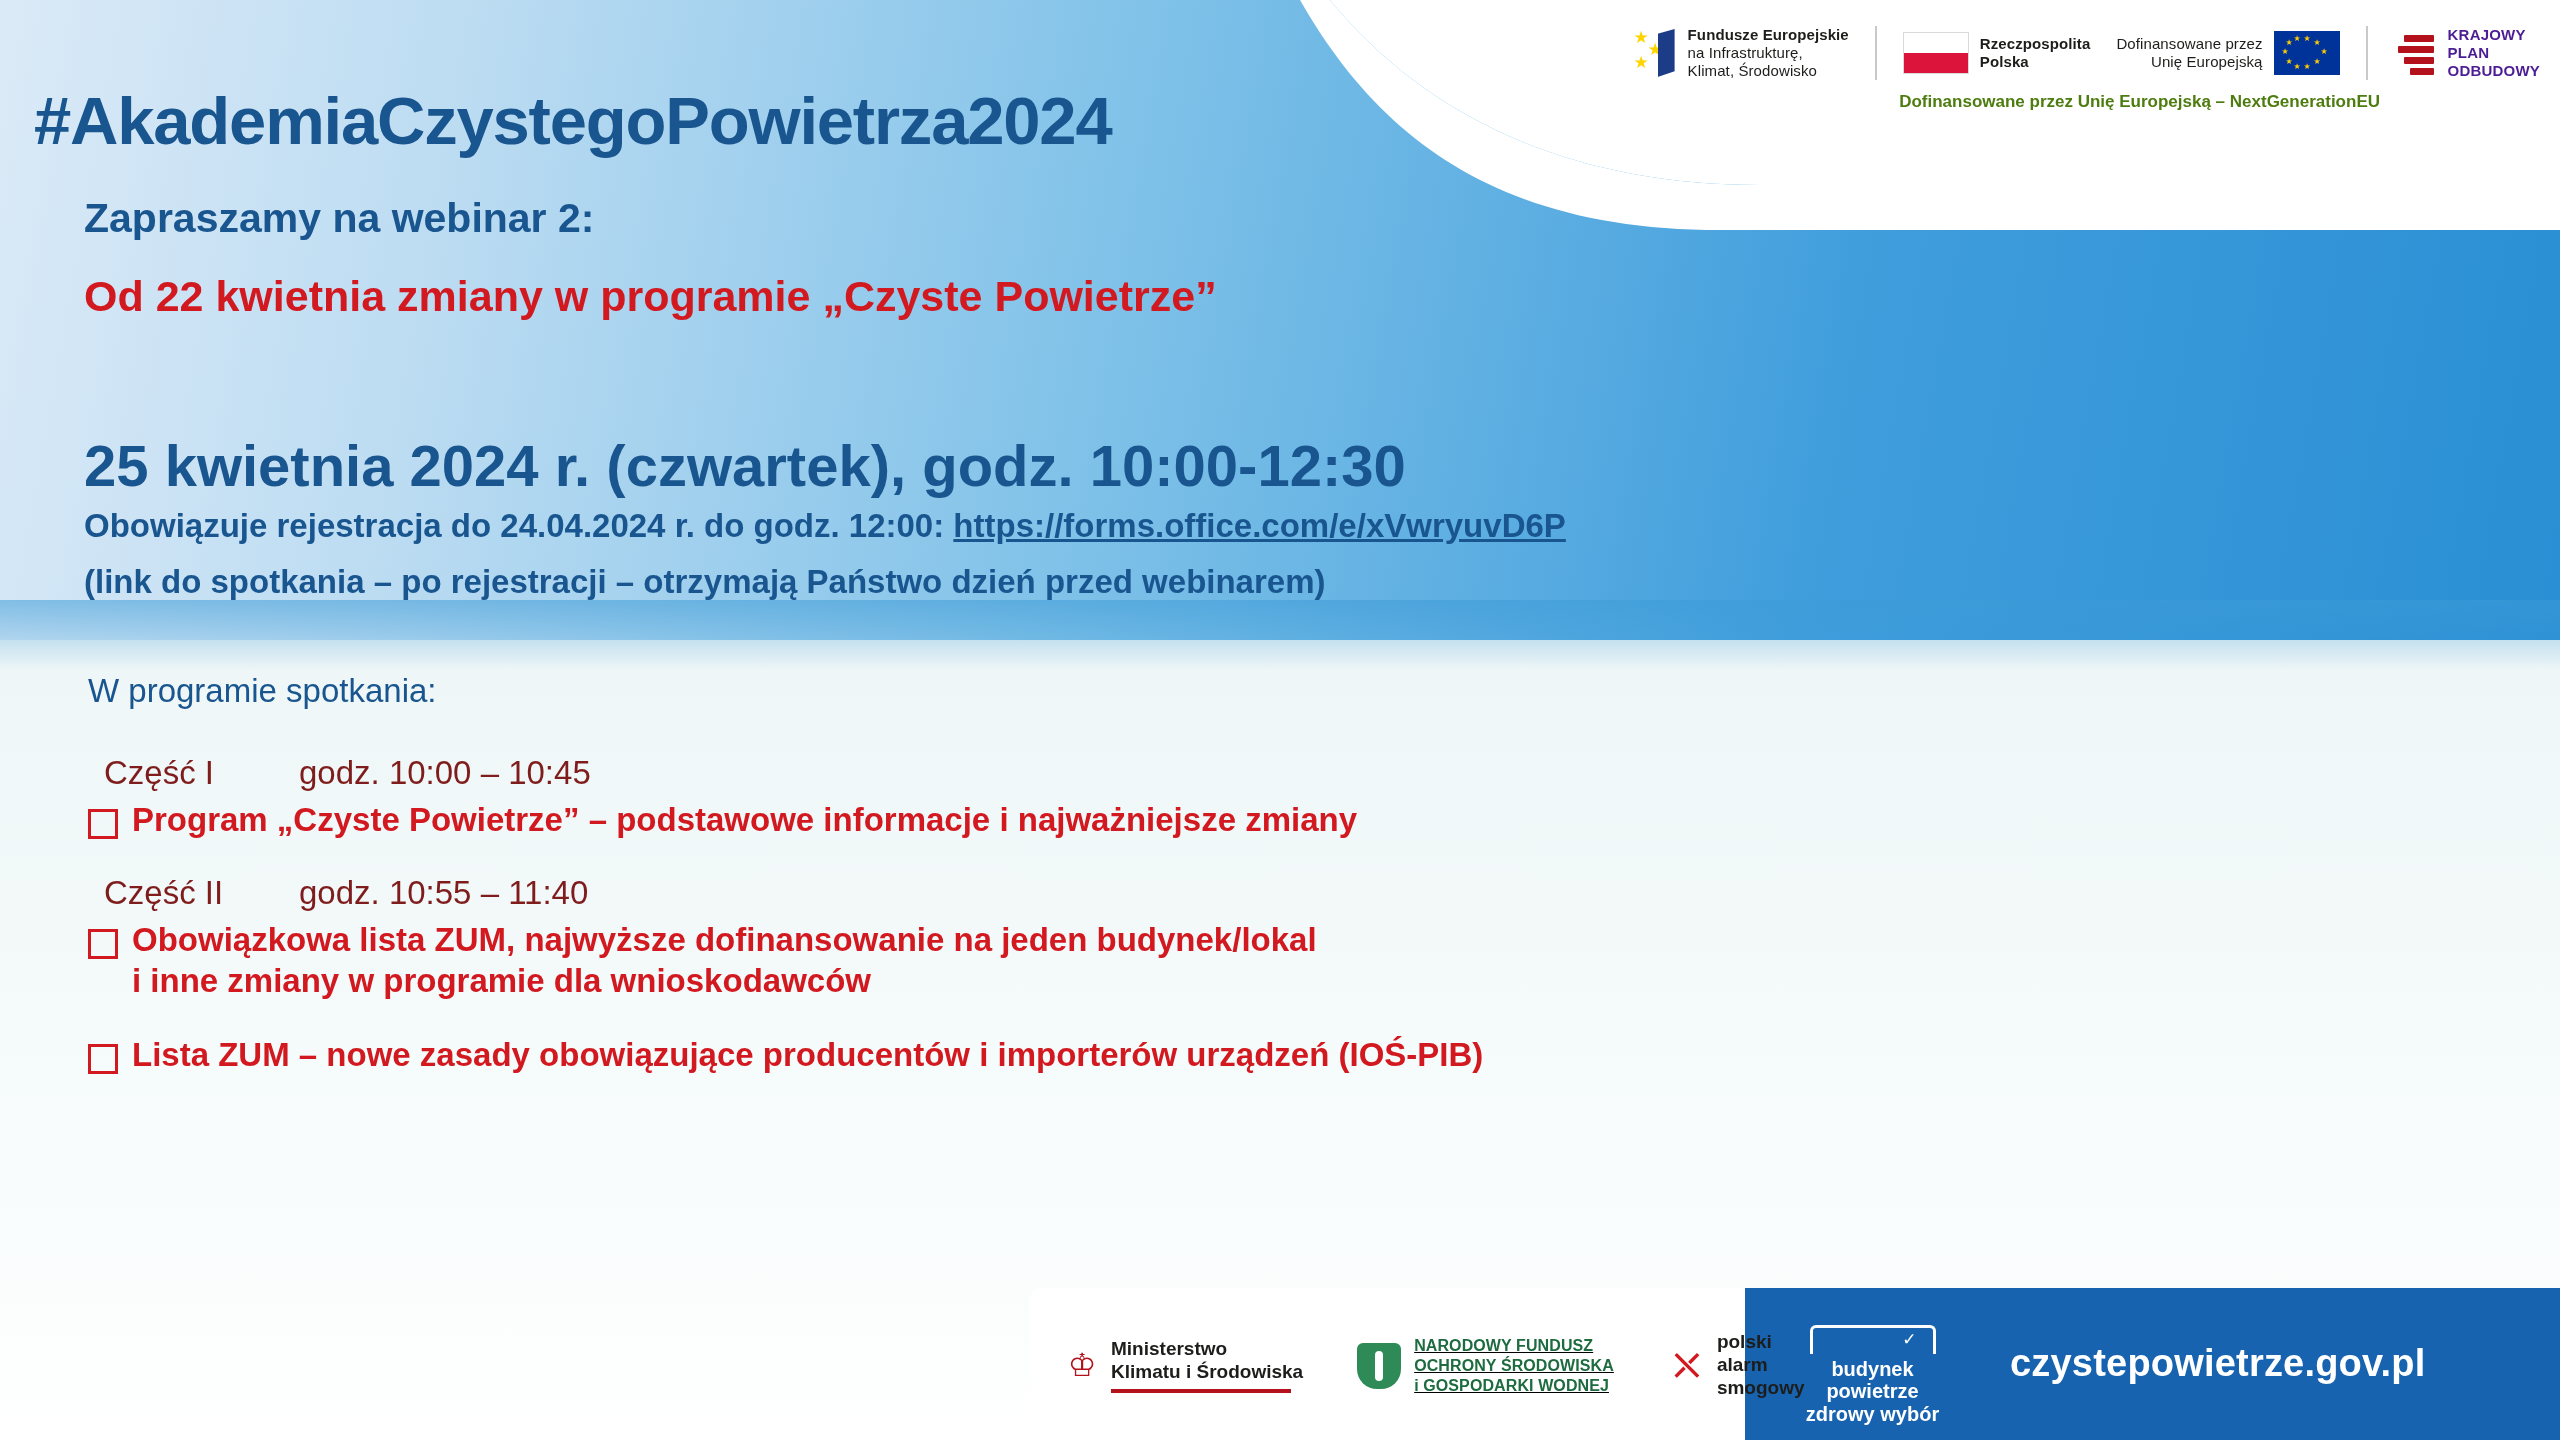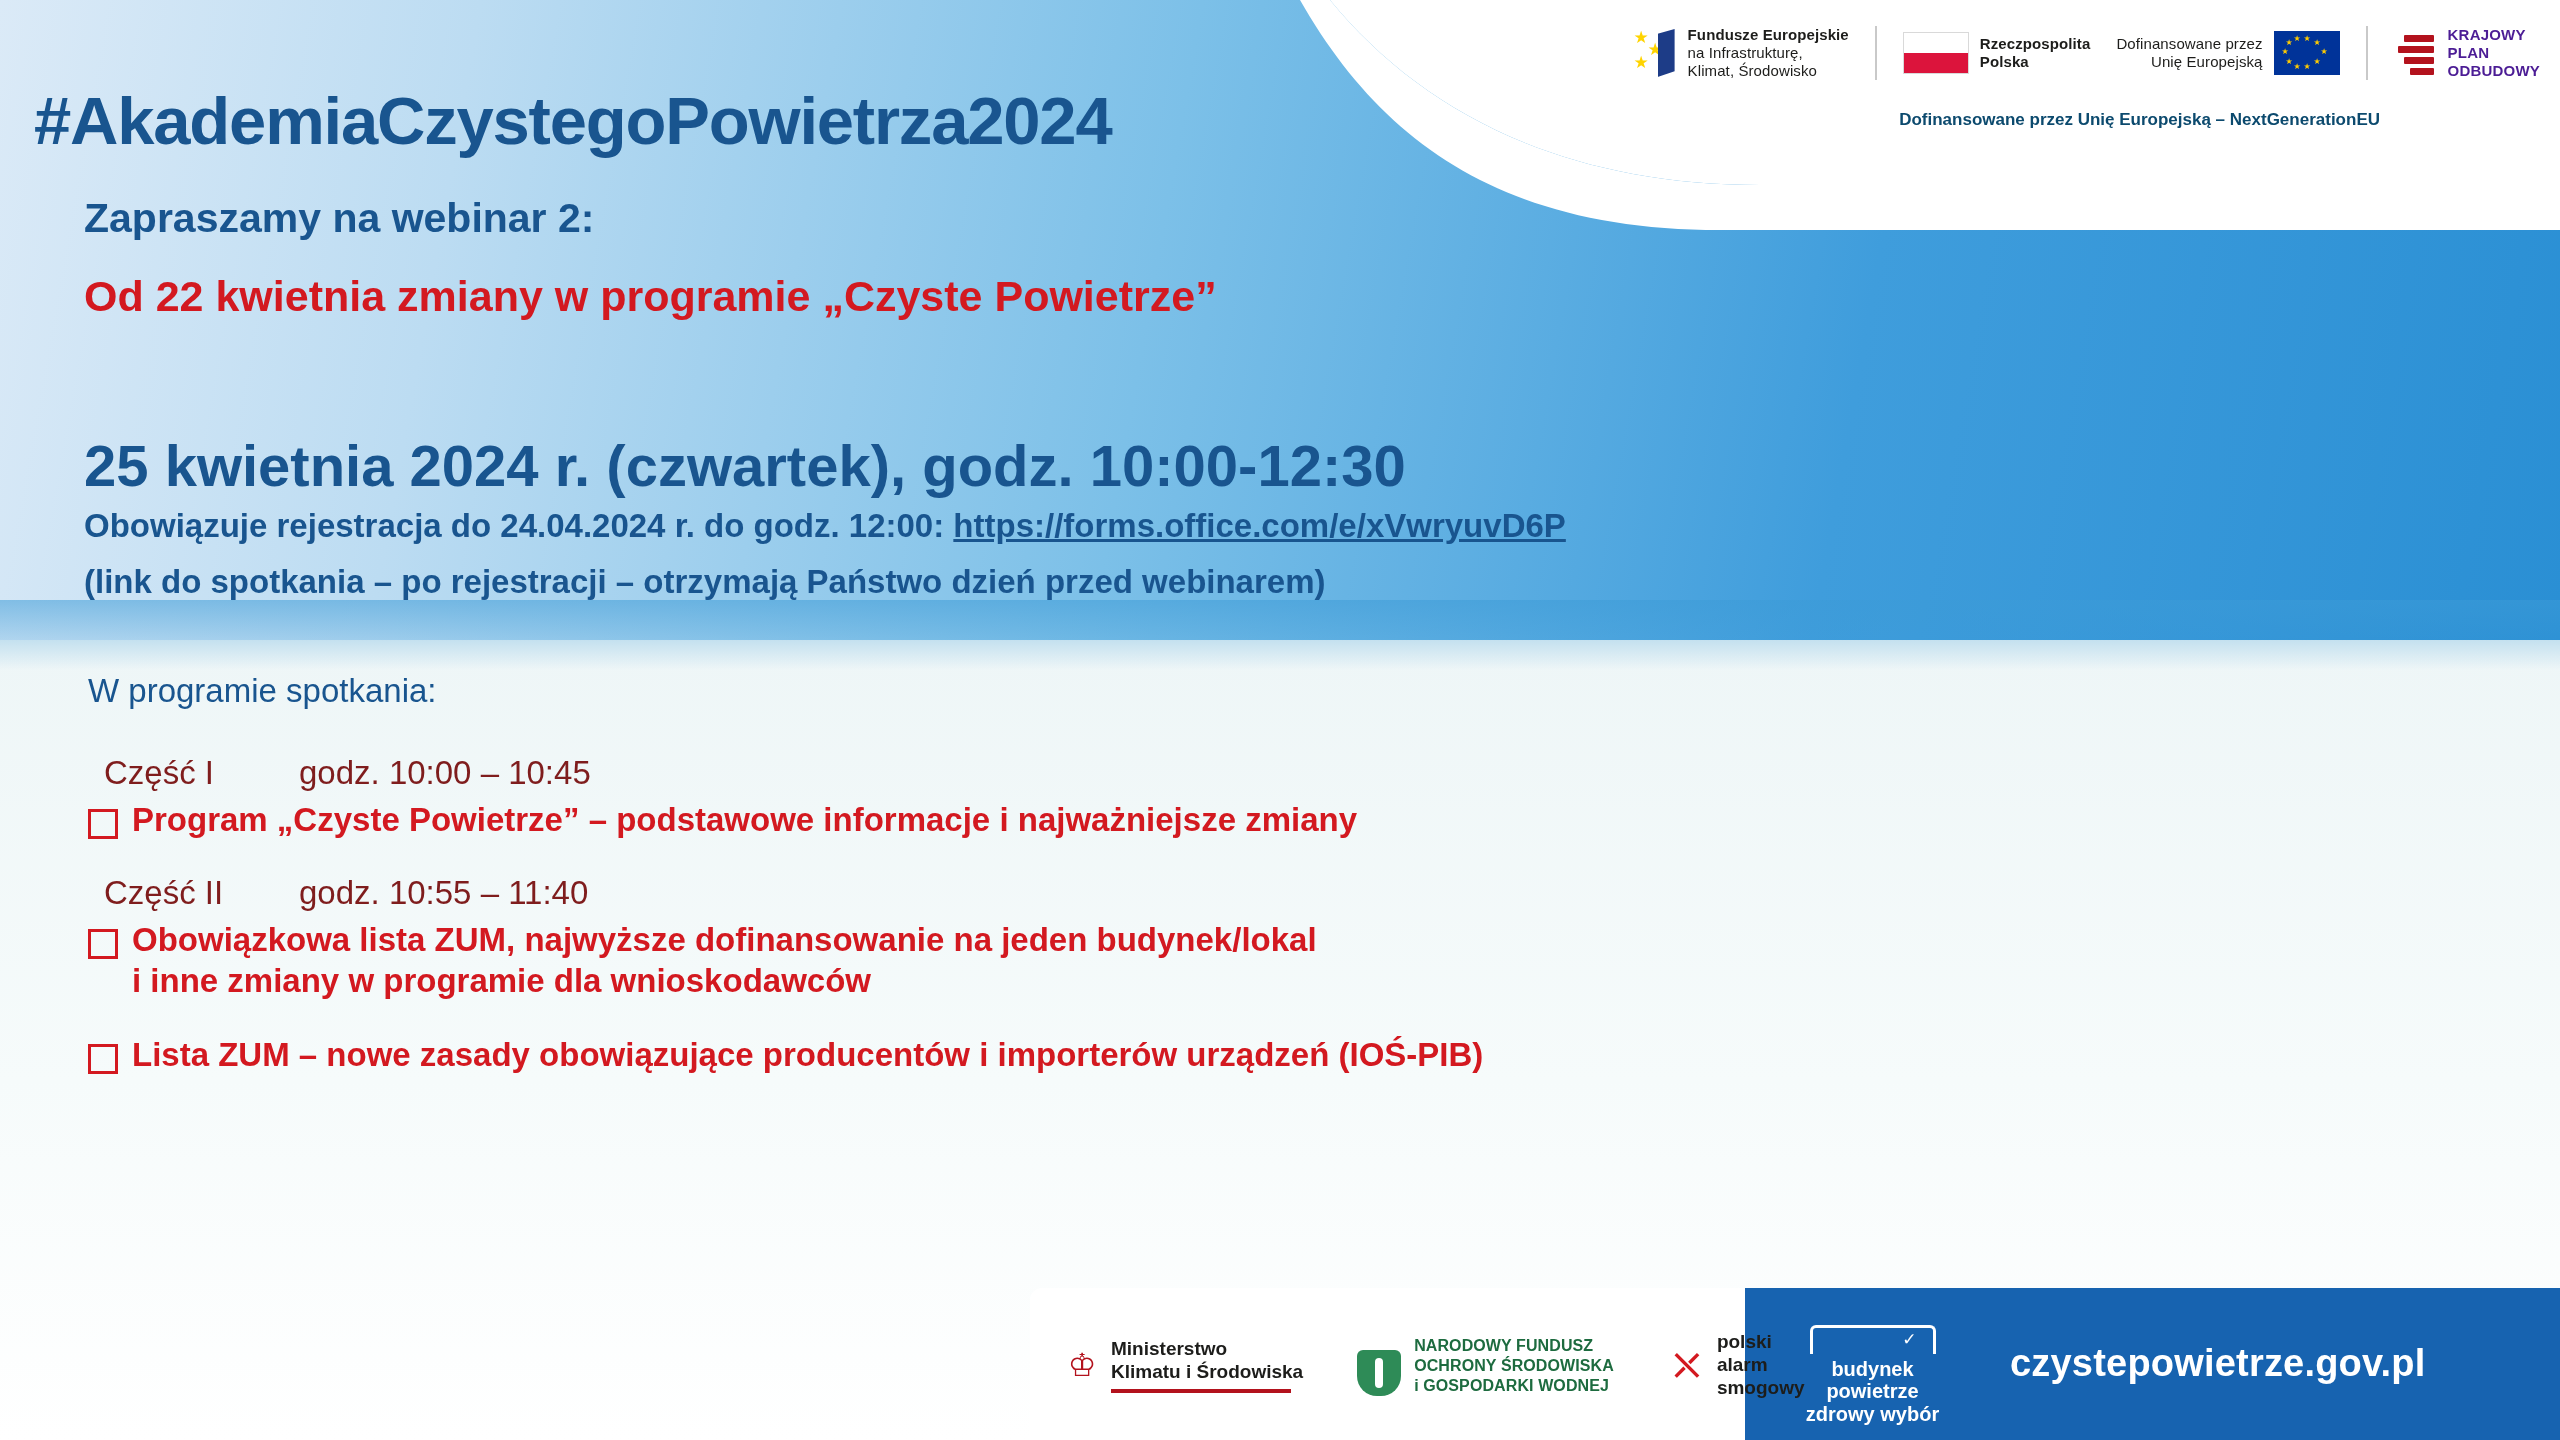--- a/index.html
+++ b/index.html
@@ -148,24 +148,24 @@
   .kpo-mark i:nth-child(3) { top: 26px; left: 10px; width: 30px; }
   .kpo-mark i:nth-child(4) { top: 37px; left: 16px; width: 24px; }
   .kpo-text {
     font-size: 15px;
     font-weight: 700;
     color: #4c1d95;
     line-height: 1.18;
     letter-spacing: .2px;
   }
   .logobar-caption {
-    margin-top: 18px;
+    margin-top: 0;
     margin-right: 160px;
     font-size: 17px;
-    color: #0c4a6e;
+    color: #4d7c0f;
     font-weight: 600;
   }
 
   
   .headline {
     position: absolute;
     left: 34px;
     top: 82px;
     font-size: 67px;
     font-weight: 700;
@@ -303,21 +303,21 @@
     font-size: 19px;
     color: #1d1d1b;
     line-height: 1.2;
     font-weight: 600;
   }
   .mk-underline {
     margin-top: 5px;
     width: 180px; height: 4px;
     background: #b3121d;
   }
-  .nf-logo { display:flex; align-items:flex-end; gap:13px; }
+  .nf-logo { display:flex; align-items:center; gap:13px;text-decoration:underline; }
   .nf-mark {
     width: 44px; height: 46px;
     background: #2e8b57;
     border-radius: 6px 6px 20px 20px;
     position: relative;
   }
   .nf-mark::after {
     content: "";
     position: absolute;
     left: 18px; top: 8px;

